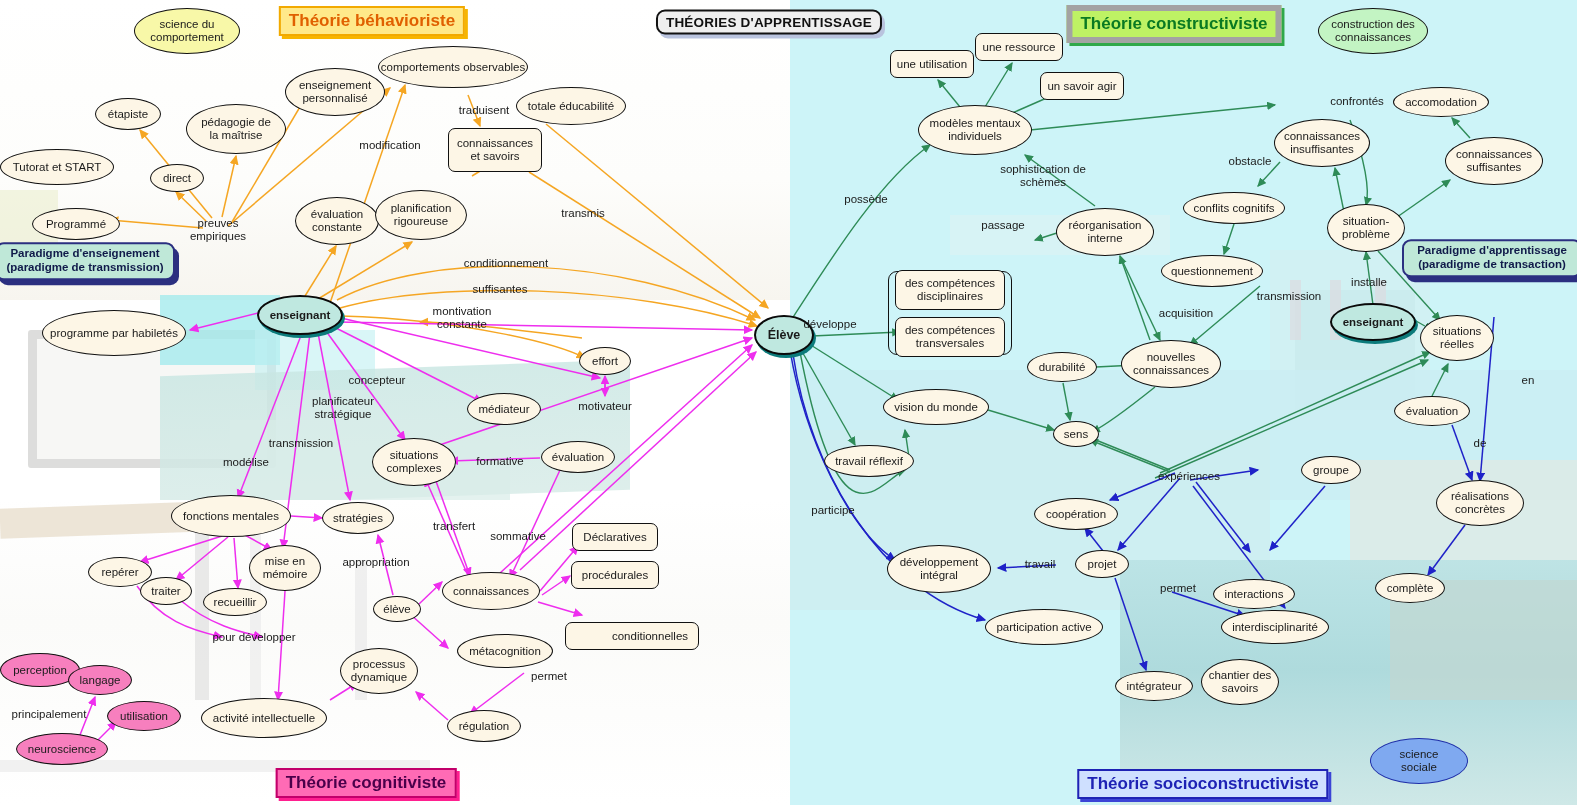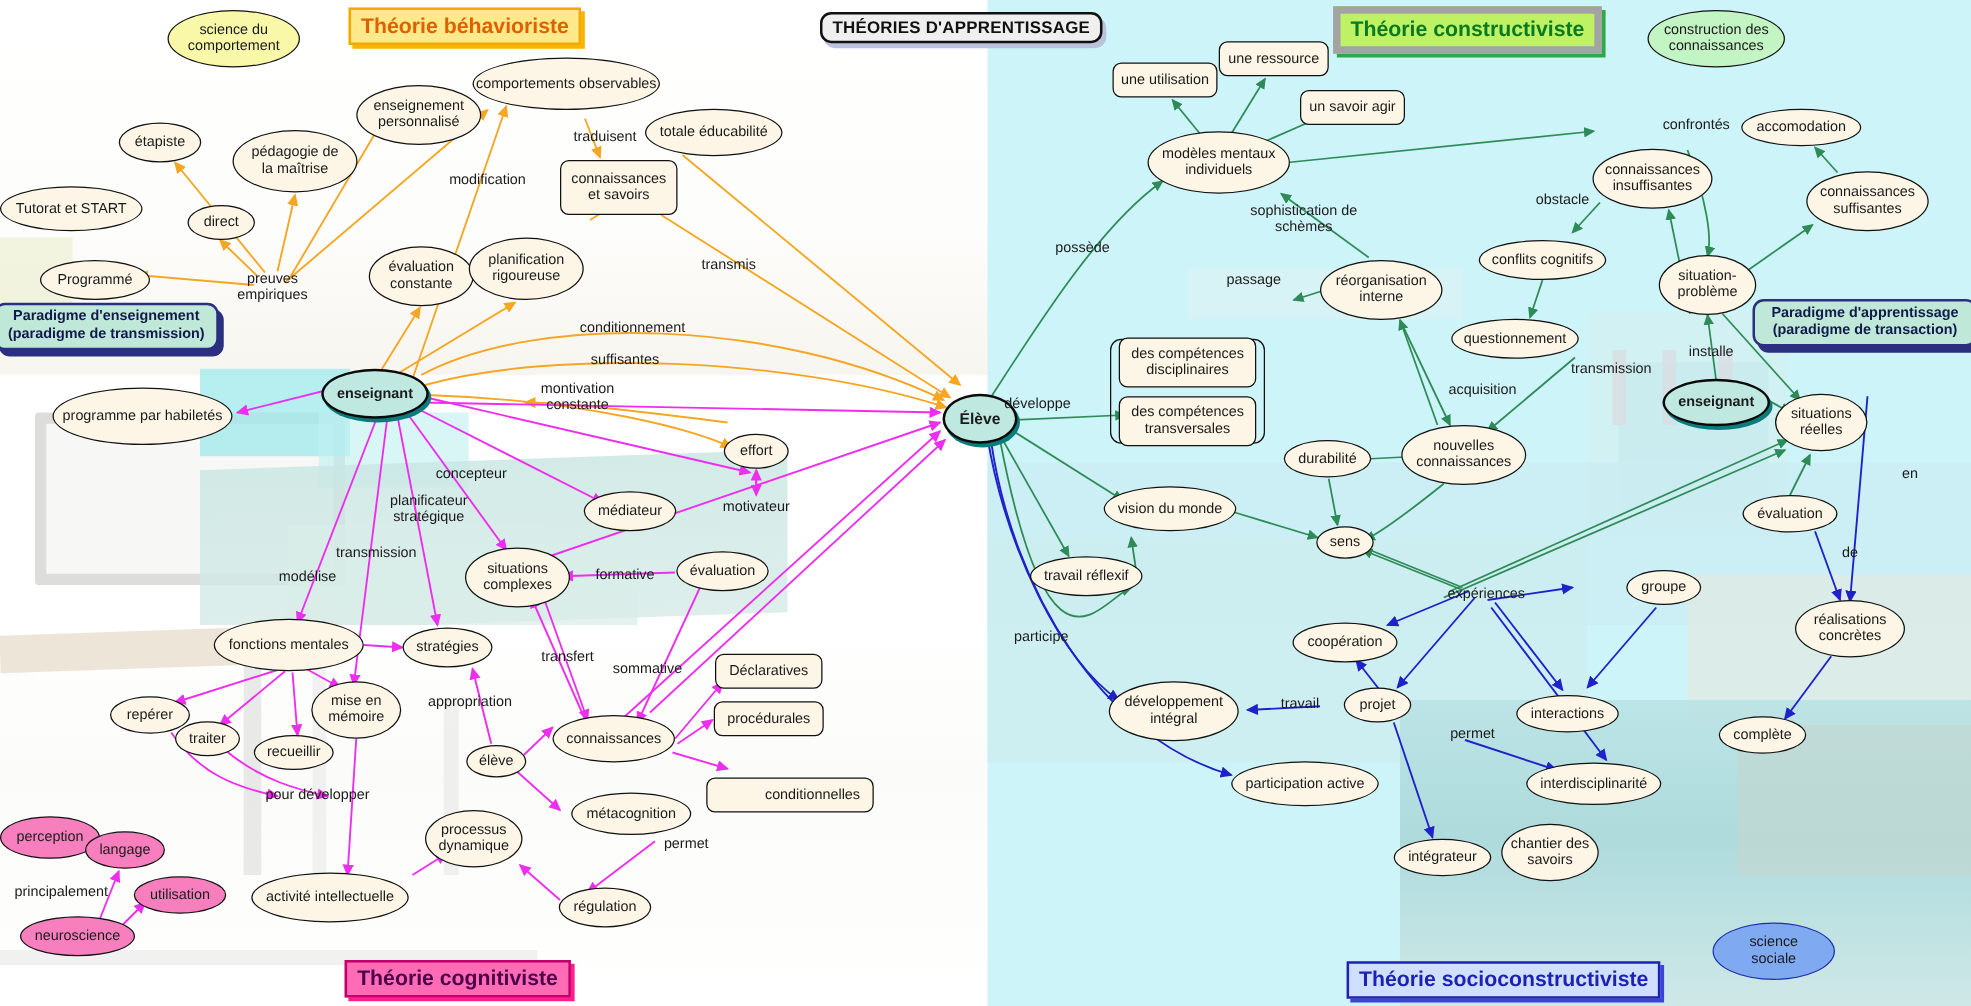--- a/index.html
+++ b/index.html
@@ -332,21 +332,21 @@
       <div class="node f11 ell" style="left: 1062px; top: 367px; width: 68px; height: 28px;">durabilité</div>
       <div class="node f11 ell" style="left: 936px; top: 407px; width: 104px; height: 34px;">vision du monde</div>
       <div class="node f11 ell" style="left: 1432px; top: 411px; width: 74px; height: 28px;">évaluation</div>
       <div class="node f11 ell" style="left: 1076px; top: 434px; width: 44px; height: 24px;">sens</div>
       <div class="node f11 ell" style="left: 869px; top: 461px; width: 88px; height: 30px;">travail réflexif</div>
       <div class="node f11 ell" style="left: 1331px; top: 470px; width: 58px; height: 26px;">groupe</div>
       <div class="node f11 ell" style="left: 1480px; top: 503px; width: 86px; height: 44px;">réalisations
 concrètes</div>
       <div class="node f11 ell" style="left: 1076px; top: 514px; width: 82px; height: 30px;">coopération</div>
       <div class="node f11 ell" style="left: 1102px; top: 564px; width: 52px; height: 26px;">projet</div>
-      <div class="node f11 ell" style="left: 1254px; top: 571px; width: 80px; height: 28px;">interactions</div>
+      <div class="node f11 ell" style="left: 1254px; top: 594px; width: 80px; height: 28px;">interactions</div>
       <div class="node f11 ell" style="left: 939px; top: 569px; width: 102px; height: 46px;">développement
 intégral</div>
       <div class="node f11 ell" style="left: 1275px; top: 627px; width: 106px; height: 32px;">interdisciplinarité</div>
       <div class="node f11 ell" style="left: 1044px; top: 627px; width: 116px; height: 34px;">participation active</div>
       <div class="node f11 ell" style="left: 1410px; top: 588px; width: 68px; height: 28px;">complète</div>
       <div class="node f11 ell" style="left: 1154px; top: 686px; width: 76px; height: 28px; text-align: right;">intégrateur</div>
       <div class="node f11 ell" style="left: 1240px; top: 682px; width: 76px; height: 44px;">chantier des
 savoirs</div>
       <div class="node f11 ell hi-blue" style="left: 1419px; top: 761px; width: 96px; height: 44px;">science
 sociale</div>

